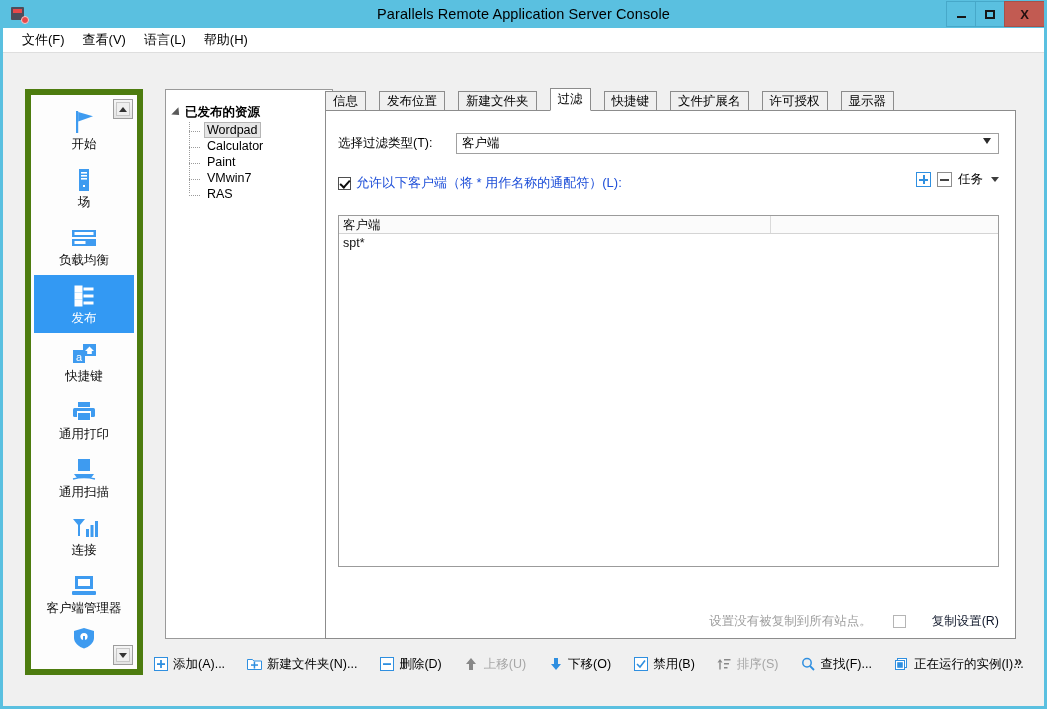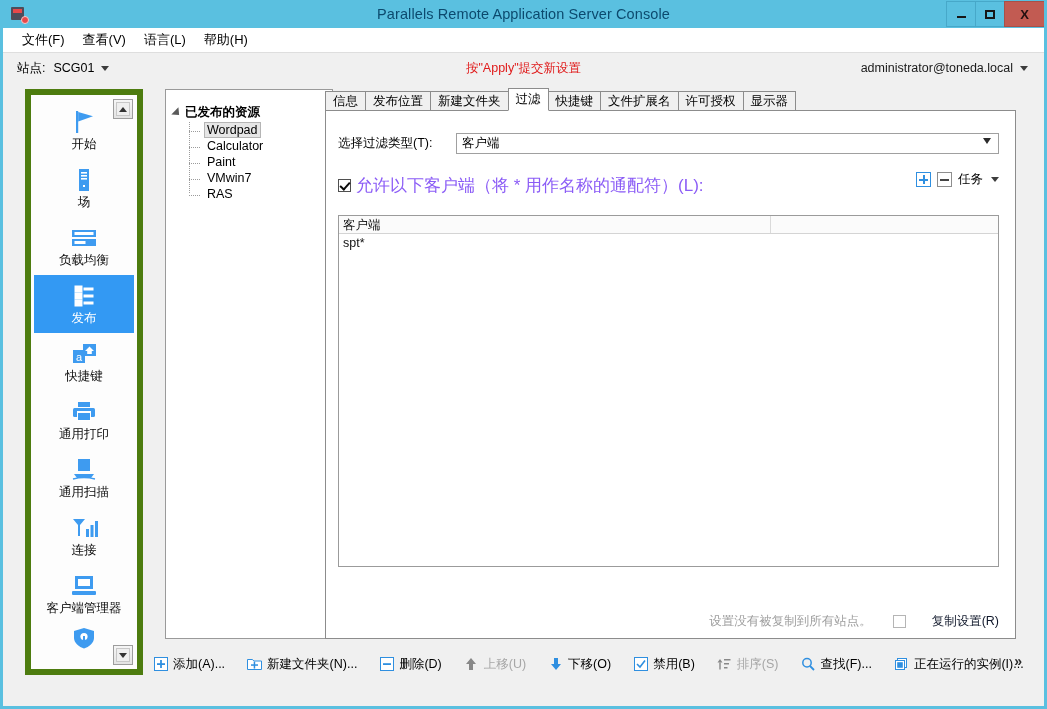--- a/index.html
+++ b/index.html
@@ -50,21 +50,21 @@
     width: 8px; height: 8px;
     background: #e8484a;
     border-radius: 50%;
     border: 1px solid #f7c9c9;
   }
   .title-text {
     position: absolute;
     left: 0; right: 0;
     text-align: center;
     font-size: 14.5px;
-    color: #0c4a6e;
+    color: #000000;
     letter-spacing: .1px;
     pointer-events: none;
   }
   .win-btns {
     position: absolute;
     right: 0; top: 0;
     display: flex;
     height: 28px;
   }
   .win-btn {
@@ -235,20 +235,21 @@
     padding: 0 2px;
   }
 
   
   .tabsrow {
     position: absolute;
     left: 322px; top: 36px;
     display: flex;
     align-items: flex-end;
     height: 22px;
+    gap: 14px;
   }
   .tab {
     height: 20px;
     padding: 0 7px;
     margin-right: -1px;
     background: #f0f0f0;
     border: 1px solid #8c8c8c;
     border-bottom: 1px solid #8c8c8c;
     display: flex; align-items: center;
     font-size: 12.5px; color: #000;
@@ -308,21 +309,21 @@
   }
   .checkbox.checked:after {
     content: '';
     position: absolute;
     left: 3px; top: 0px;
     width: 4px; height: 8px;
     border: solid #0b0b0b;
     border-width: 0 2px 2px 0;
     transform: rotate(42deg);
   }
-  .cb-text { font-size: 17px; color: #8b5cf6; }
+  .cb-text { font-size: 13px; color: #1d4ed8; }
 
   .list-tools {
     position: absolute;
     right: 0; top: -3px;
     display: flex; align-items: center; gap: 6px;
   }
   .sq-btn {
     width: 15px; height: 15px;
     border: 1px solid #8e8e8e;
     background: #fff;
@@ -423,30 +424,20 @@
 
   <div class="menubar">
     <div class="menu-item">文件(F)</div>
     <div class="menu-item">查看(V)</div>
     <div class="menu-item">语言(L)</div>
     <div class="menu-item">帮助(H)</div>
   </div>
 
   <div class="bodywrap">
 
-    <div class="siterow">
-      <span class="site-label">站点:</span>
-      <span class="site-value">SCG01</span>
-      <span class="caret"></span>
-      <div class="apply-hint">按"Apply"提交新设置</div>
-      <div class="account">
-        <span>administrator@toneda.local</span>
-        <span class="caret"></span>
-      </div>
-    </div>
 
     <div class="leftnav">
       <div class="nav-scroll up">
         <div class="inner">
             <div class="tri-up"></div>
           </div>
       </div>
       <div class="nav-list">
 
         <div class="nav-item" style="margin-top:4px;">

